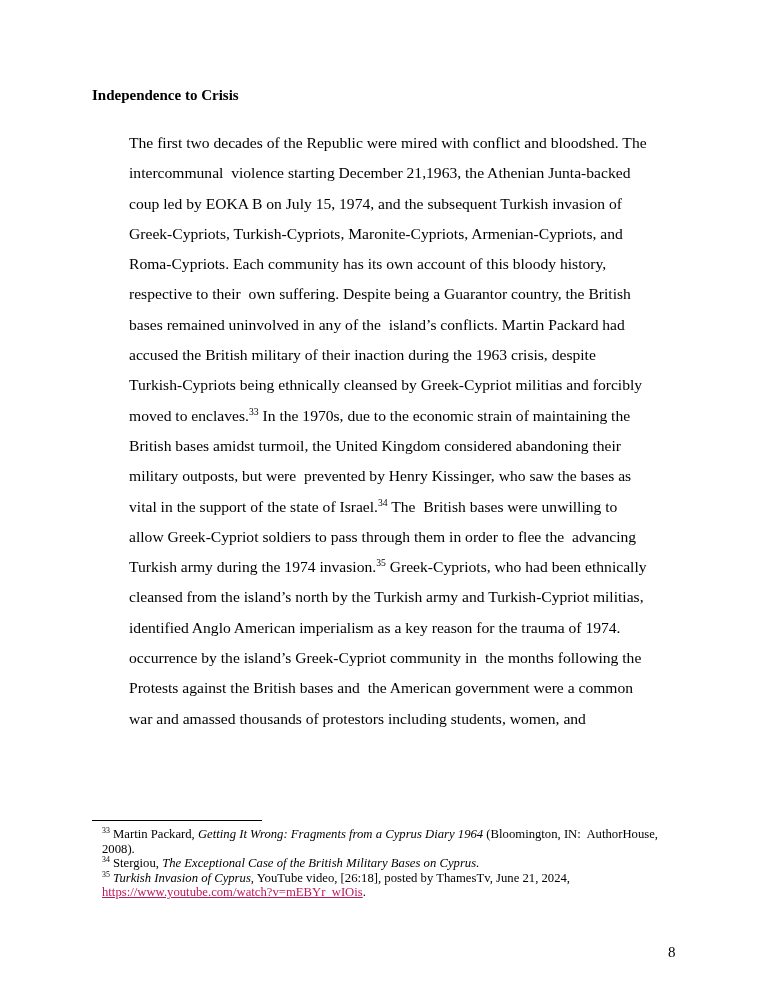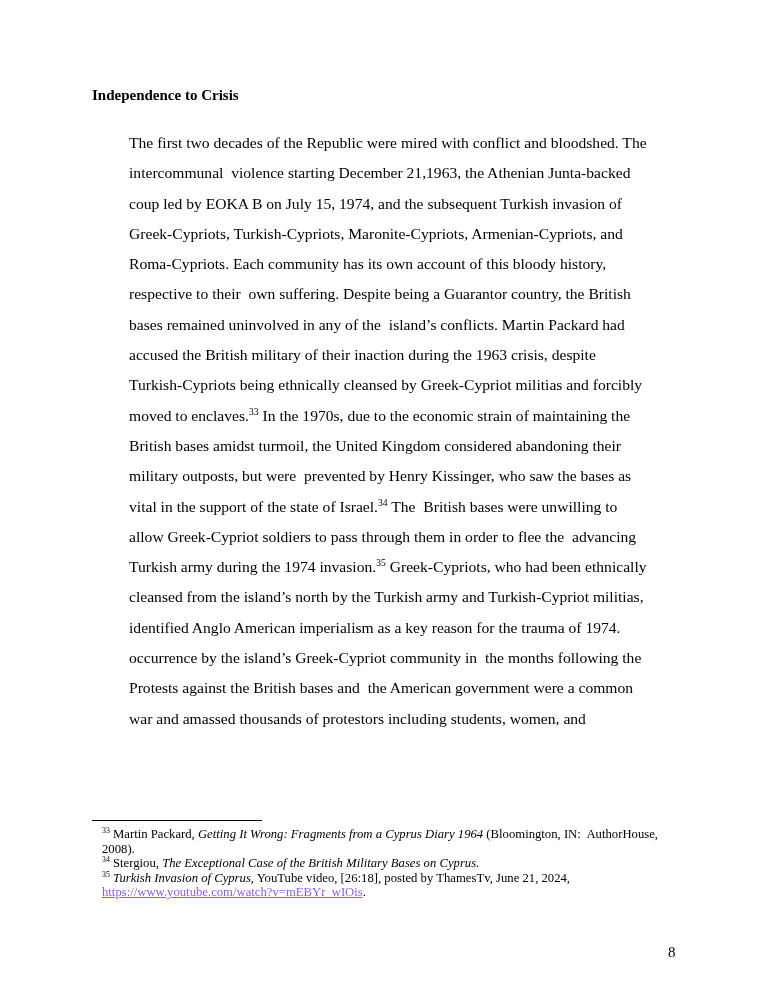--- a/index.html
+++ b/index.html
@@ -93,17 +93,17 @@
       <div class="line"><span>identified Anglo American imperialism as a key reason for the trauma of 1974.</span></div>
       <div class="line"><span>occurrence by the island’s Greek-Cypriot community in  the months following the</span></div>
       <div class="line"><span>Protests against the British bases and  the American government were a common</span></div>
       <div class="line"><span>war and amassed thousands of protestors including students, women, and</span></div>
     </div>
 
   <div class="fn-sep"></div>
   <div class="fn-block" id="fn-block">
       <div class="footnote"><sup>33</sup><span> Martin Packard, </span><span class="it">Getting It Wrong: Fragments from a Cyprus Diary 1964</span><span> (Bloomington, IN:  AuthorHouse,</span><br><span>2008).</span></div>
       <div class="footnote"><sup>34</sup><span> Stergiou, </span><span class="it">The Exceptional Case of the British Military Bases on Cyprus.</span></div>
-      <div class="footnote"><sup>35</sup><span> </span><span class="it">Turkish Invasion of Cyprus</span><span>, YouTube video, [26:18], posted by ThamesTv, June 21, 2024,</span><br><a class="fn-link" style="color: #8b5cf6;">https://www.youtube.com/watch?v=mEBYr_wIOis</a><span>.</span></div>
+      <div class="footnote"><sup>35</sup><span> </span><span class="it">Turkish Invasion of Cyprus</span><span>, YouTube video, [26:18], posted by ThamesTv, June 21, 2024,</span><br><a class="fn-link" style="color: #be185d;">https://www.youtube.com/watch?v=mEBYr_wIOis</a><span>.</span></div>
     </div>
 
   <div class="page-num">8</div>
 </div>
 
 </body></html>

